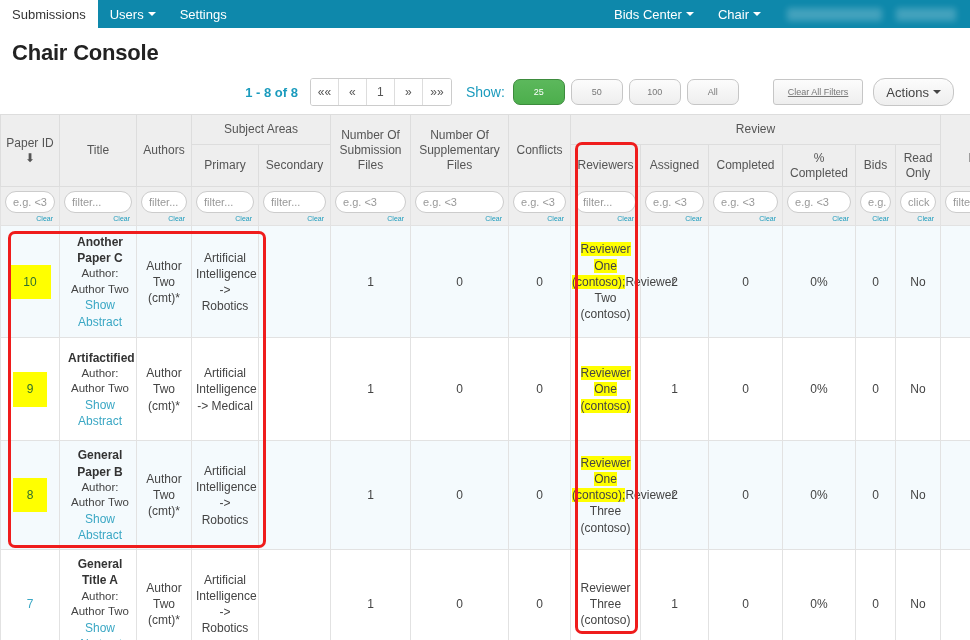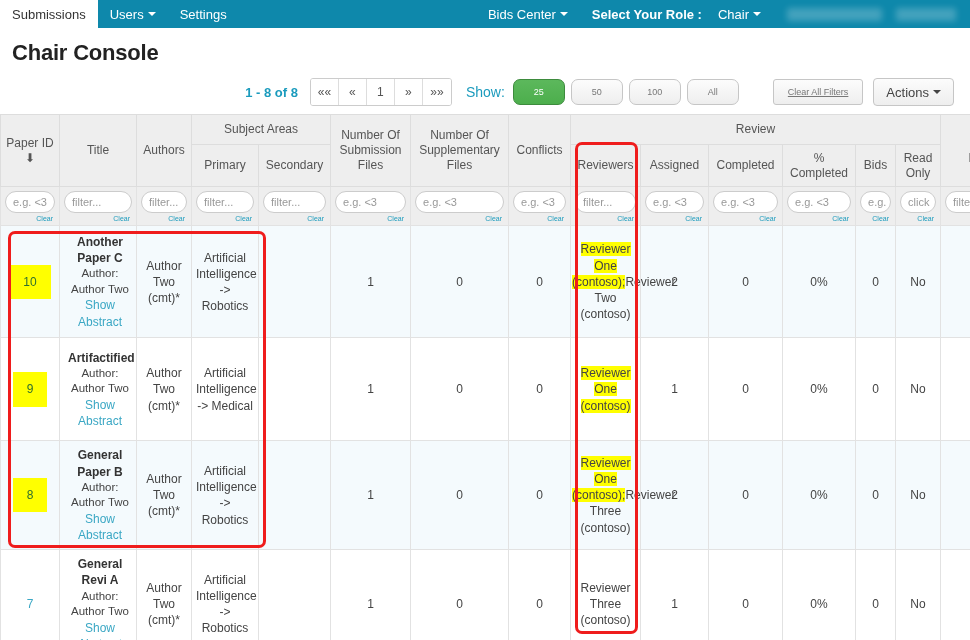--- a/index.html
+++ b/index.html
@@ -133,21 +133,21 @@
     margin-left: 28px;
     margin-right: 10px;
     cursor: pointer;
     text-decoration: underline;
   }
   #actions-btn {
     height: 28px;
     padding: 0 12px;
     display: flex; align-items: center; justify-content: center;
     border: 1px solid #c6c6c6;
-    border-radius: 4px;
+    border-radius: 12px;
     background: linear-gradient(#fcfcfc, #eeeeee);
     color: #444444;
     font-size: 13px;
     cursor: pointer;
   }
 
   
   #grid-wrap {
     position: relative;
     margin-top: 4px;
@@ -251,23 +251,20 @@
   </div>
   <div class="nav-item">
     <span>Settings</span>
   </div>
 
   <div style="flex:1 1 auto;"></div>
 
   <div class="nav-item">
     <span>Bids Center</span>
     <span class="caret"></span>
-  </div>
-  <div class="nav-item" style="padding-right:4px;font-weight:bold;">
-    <span>Select Your Role :</span>
   </div>
   <div class="nav-item">
     <span>Chair</span>
     <span class="caret"></span>
   </div>
   <div class="nav-redact wide"></div>
   <div class="nav-redact narrow"></div>
   <div style="width:14px;"></div>
 </div>
 
@@ -490,21 +487,21 @@
       <td>0</td>
       <td class="numlink">No</td>
       <td></td>
     </tr>
 
     <tr class="row-plain" style="height:100px;">
       <td>
         <span class="pid plain">7</span>
       </td>
       <td class="title-cell">
-        <div class="title-main">General Revi A</div>
+        <div class="title-main">General Title A</div>
         <div class="title-sub">Author:</div>
         <div class="title-sub">Author Two</div>
         <div class="link">Show Abstract</div>
       </td>
       <td>Author Two (cmt)*</td>
       <td>Artificial Intelligence -&gt; Robotics</td>
       <td></td>
       <td class="numlink">1</td>
       <td class="numlink">0</td>
       <td class="numlink">0</td>

